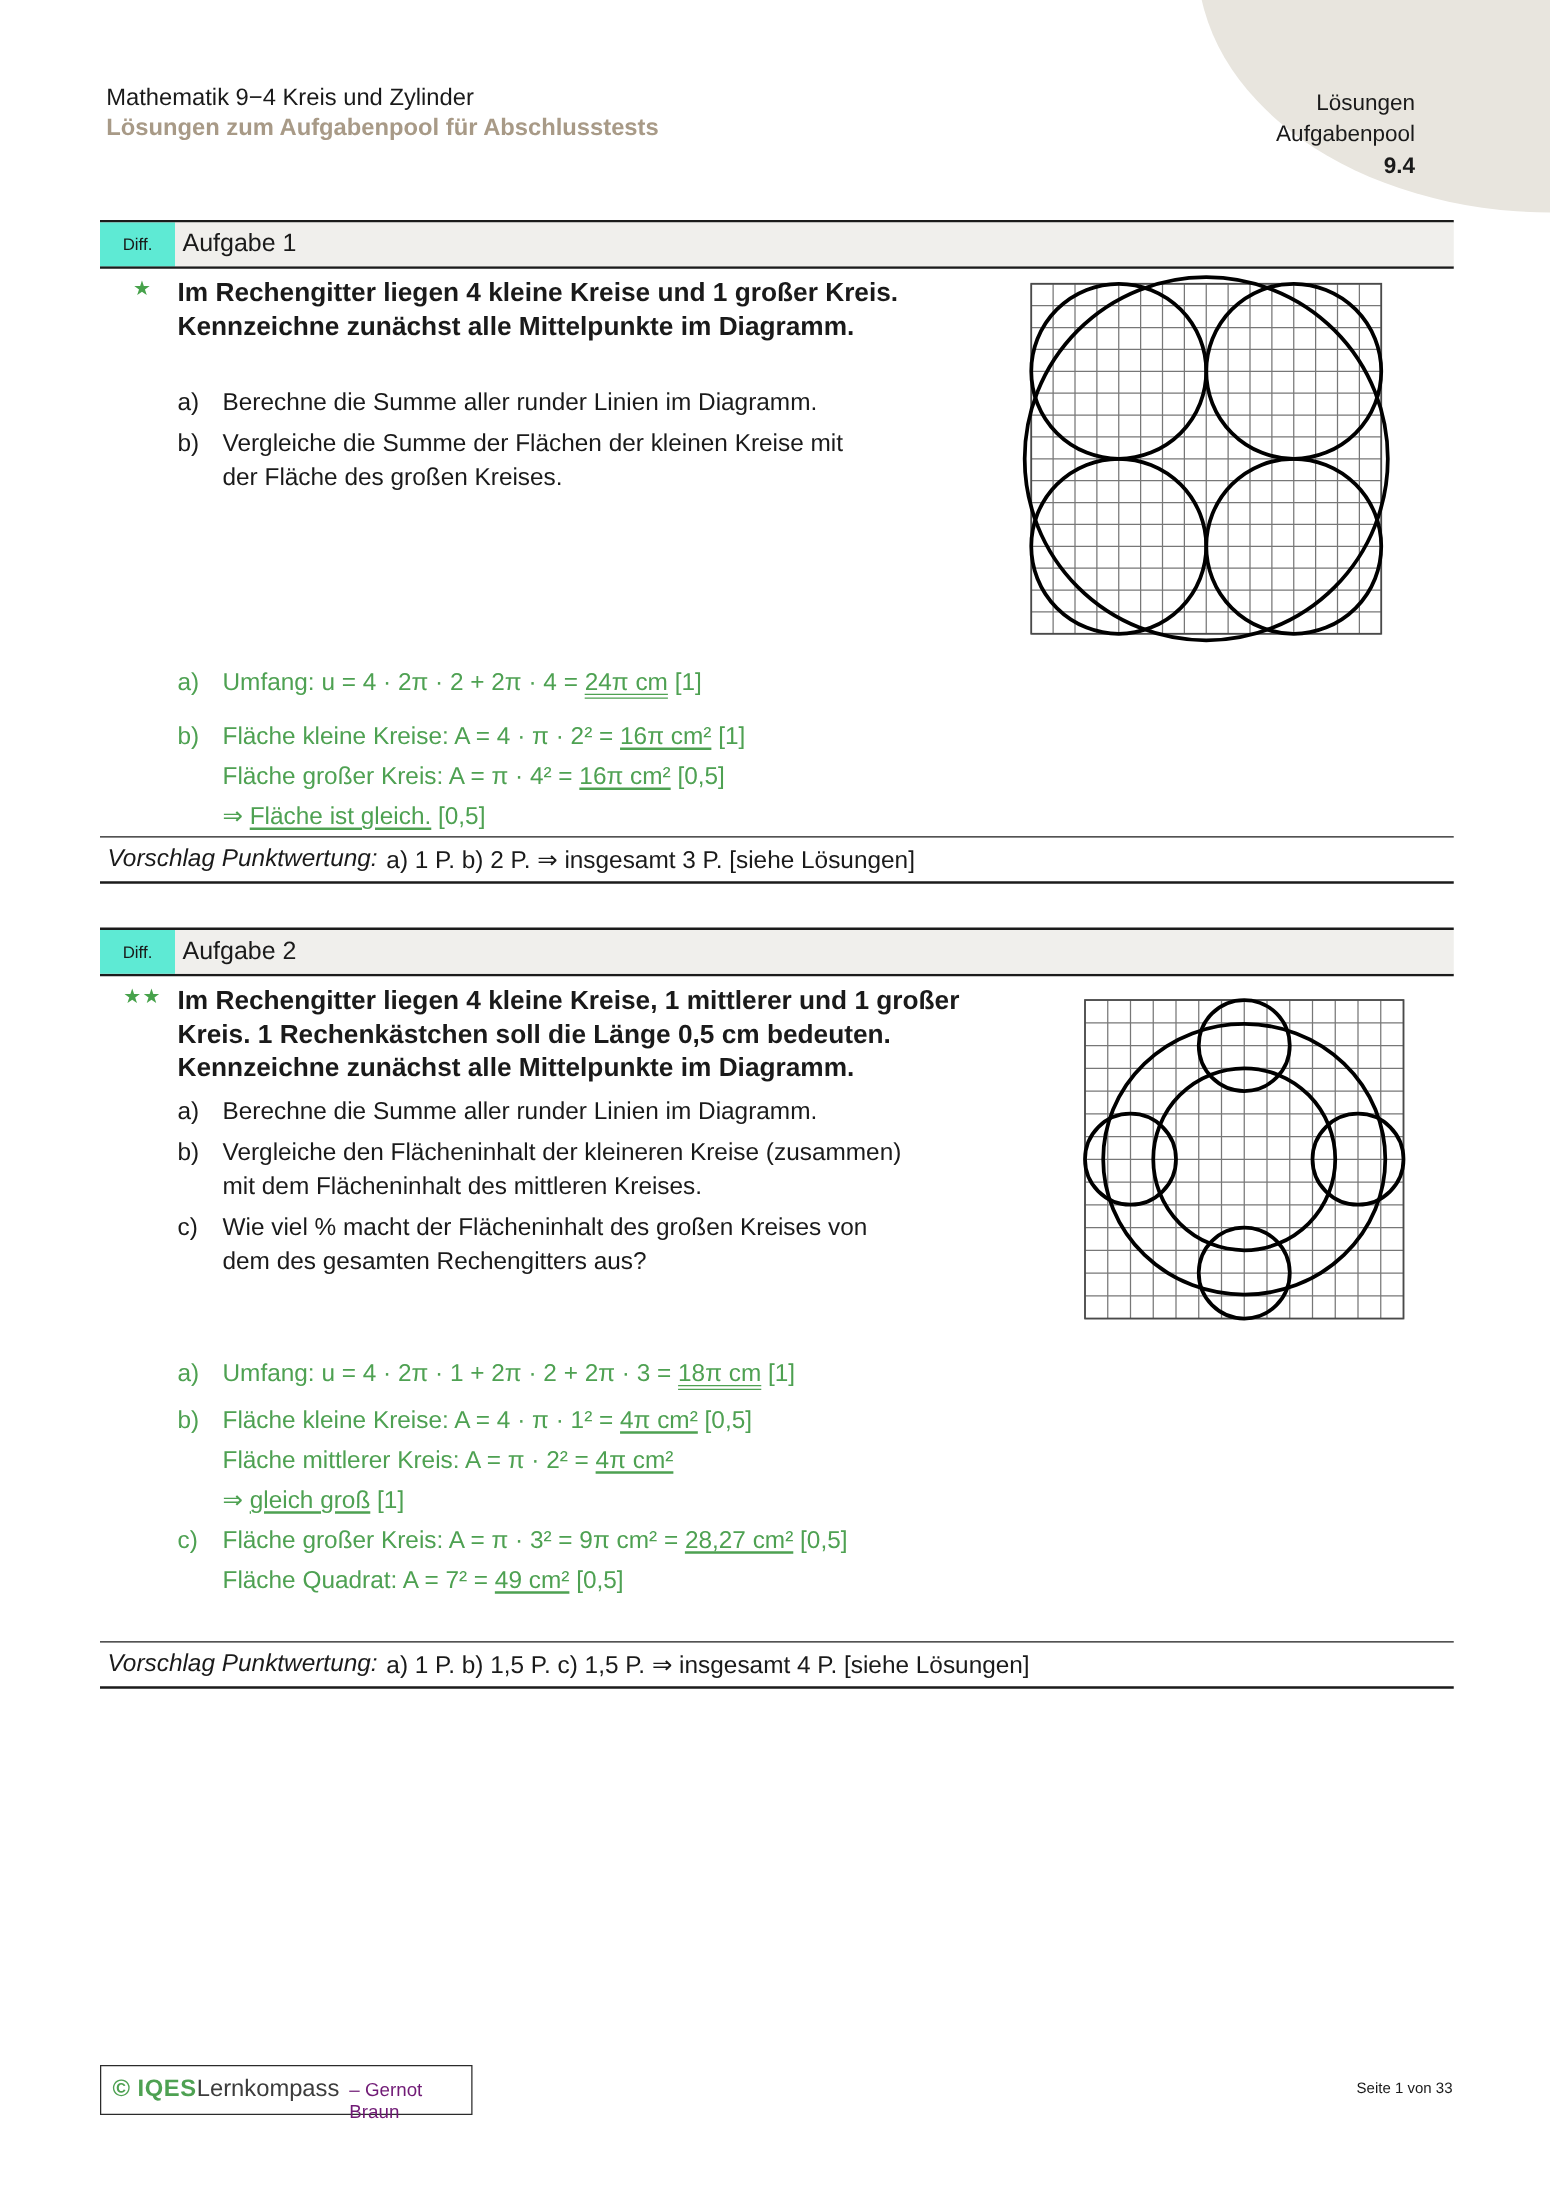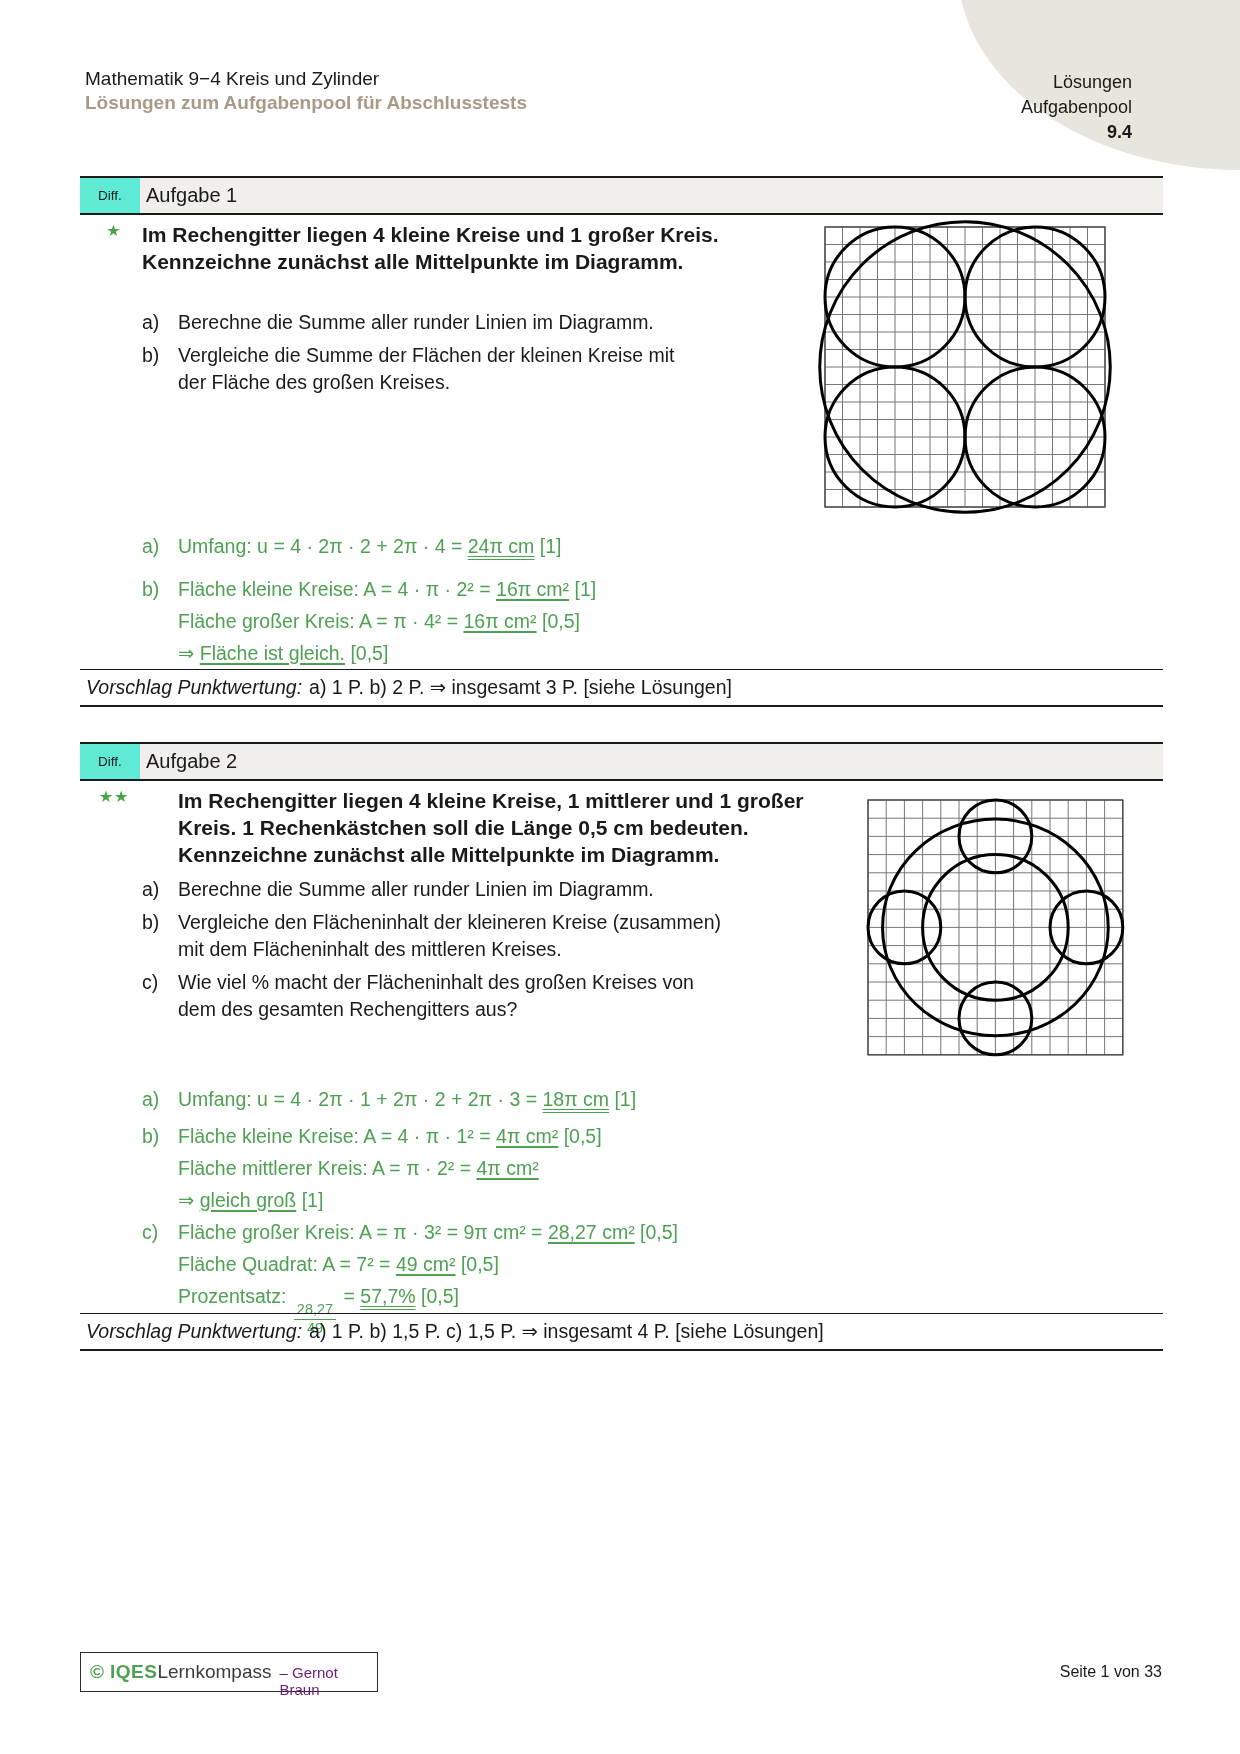--- a/index.html
+++ b/index.html
@@ -28,21 +28,21 @@
              font-size:13.5px;background:#5eead4;}
   .title-cell{flex:1;background:var(--rowbg);display:flex;align-items:center;
               padding-left:6px;font-size:20px;}
 
   
   .tbody{position:absolute;left:80px;width:1083px;}
   #t1-body{top:217px;height:452px;} #t2-body{top:783px;height:530px;}
   .stars{position:absolute;left:8px;top:4px;width:52px;text-align:center;
          color:var(--star);font-size:16px;letter-spacing:1px;white-space:nowrap;}
   .intro{position:absolute;left:62px;font-size:21px;line-height:27px;font-weight:bold;}
-  #t1-body .intro{top:4px;} #t2-body .intro{top:4px;margin-left:36px;}
+  #t1-body .intro{top:4px;} #t2-body .intro{top:4px;}
   .items{position:absolute;left:62px;font-size:19.5px;line-height:27px;}
   #t1-body .items{top:92px;} #t2-body .items{top:93px;}
   .item-row{position:relative;padding-left:36px;}
   .item-row + .item-row{margin-top:6px;}
   .item-label{position:absolute;left:0;}
   .sols{position:absolute;left:62px;color:var(--green);font-size:19.5px;line-height:32px;}
   #t1-body .sols{top:313px;} #t2-body .sols{top:300px;}
   .sol-row{position:relative;padding-left:36px;}
   #t1-body .sol-row:nth-child(2){margin-top:11px;}
   #t2-body .sol-row:nth-child(2){margin-top:5px;}
@@ -65,21 +65,21 @@
   .diagram{position:absolute;overflow:visible;}
   #diagram1{left:813px;top:215px;} #diagram2{left:856px;top:788px;}
 
   
   .footer-box{position:absolute;left:80px;top:1652px;width:298px;height:40px;box-sizing:border-box;
               border:1.5px solid #2b2b2b;display:flex;align-items:baseline;padding:8px 0 0 9px;}
   .f-copy{color:var(--green);font-weight:bold;font-size:19px;margin-right:6px;}
   .f-brand1{color:var(--green);font-weight:bold;font-size:19px;letter-spacing:0.5px;}
   .f-brand2{color:#3c3c3c;font-size:19px;}
   .f-author{font-size:15px;margin-left:8px;color:#701a75;}
-  .page-info{position:absolute;right:78px;top:1663px;font-size:16px;}
+  .page-info{position:absolute;right:78px;top:1663px;font-size:12px;}
 </style>
 </head>
 <body>
 
 <div class="page">
 
   <div class="corner"></div>
 
   <div class="h-title">Mathematik 9−4 Kreis und Zylinder</div>
   <div class="h-sub">Lösungen zum Aufgabenpool für Abschlusstests</div>
@@ -191,24 +191,20 @@
           <div>dem des gesamten Rechengitters aus?</div>
         </div>
       </div>
     <div class="sols">
         <div class="sol-row"><span class="sol-label">a)</span><span>Umfang: u = 4 · 2π · 1 + 2π · 2 + 2π · 3 = </span><span class="u2">18π cm</span><span> [1]</span></div>
         <div class="sol-row"><span class="sol-label">b)</span><span>Fläche kleine Kreise: A = 4 · π · 1² = </span><span class="u1">4π cm²</span><span>  [0,5]</span></div>
         <div class="sol-row"><span class="sol-label"></span><span>Fläche mittlerer Kreis: A = π · 2² = </span><span class="u1">4π cm²</span></div>
         <div class="sol-row"><span class="sol-label"></span><span>⇒ </span><span class="u1">gleich groß</span><span>  [1]</span></div>
         <div class="sol-row"><span class="sol-label">c)</span><span>Fläche großer Kreis: A = π · 3² = 9π cm² = </span><span class="u1">28,27 cm²</span><span> [0,5]</span></div>
         <div class="sol-row"><span class="sol-label"></span><span>Fläche Quadrat: A = 7² = </span><span class="u1">49 cm²</span><span> [0,5]</span></div>
-        <div class="sol-row"><span class="sol-label"></span><span>Prozentsatz: </span><span class="frac">
-            <span class="num">28,27</span>
-            <span class="den">49</span>
-          </span><span> = </span><span class="u2">57,7%</span><span>  [0,5]</span></div>
       </div>
   </div>
   <svg class="diagram" id="diagram2" width="278.79999999999995" height="278.79999999999995">
       <line x1="12" y1="12" x2="12" y2="266.79999999999995" stroke="#777777" stroke-width="1"></line>
       <line x1="30.2" y1="12" x2="30.2" y2="266.79999999999995" stroke="#777777" stroke-width="1"></line>
       <line x1="48.4" y1="12" x2="48.4" y2="266.79999999999995" stroke="#777777" stroke-width="1"></line>
       <line x1="66.6" y1="12" x2="66.6" y2="266.79999999999995" stroke="#777777" stroke-width="1"></line>
       <line x1="84.8" y1="12" x2="84.8" y2="266.79999999999995" stroke="#777777" stroke-width="1"></line>
       <line x1="103" y1="12" x2="103" y2="266.79999999999995" stroke="#777777" stroke-width="1"></line>
       <line x1="121.19999999999999" y1="12" x2="121.19999999999999" y2="266.79999999999995" stroke="#777777" stroke-width="1"></line>

